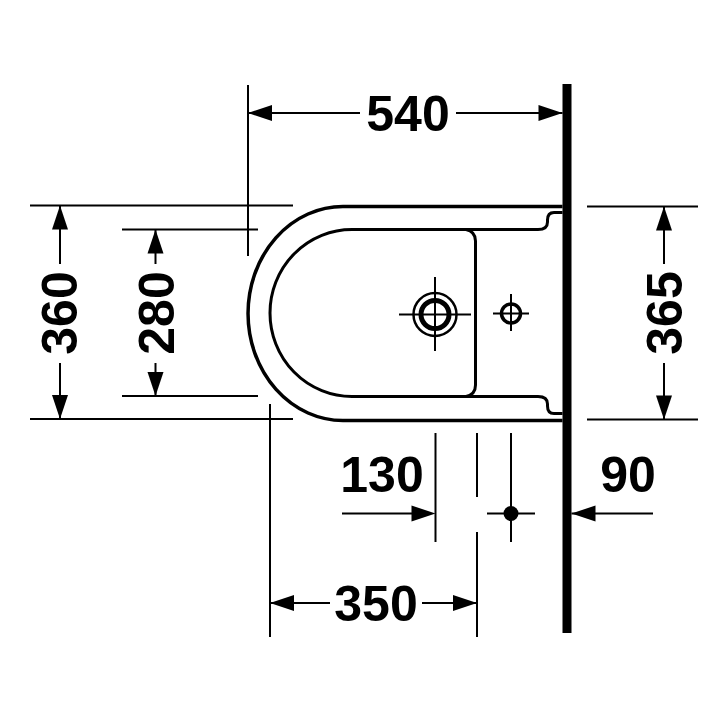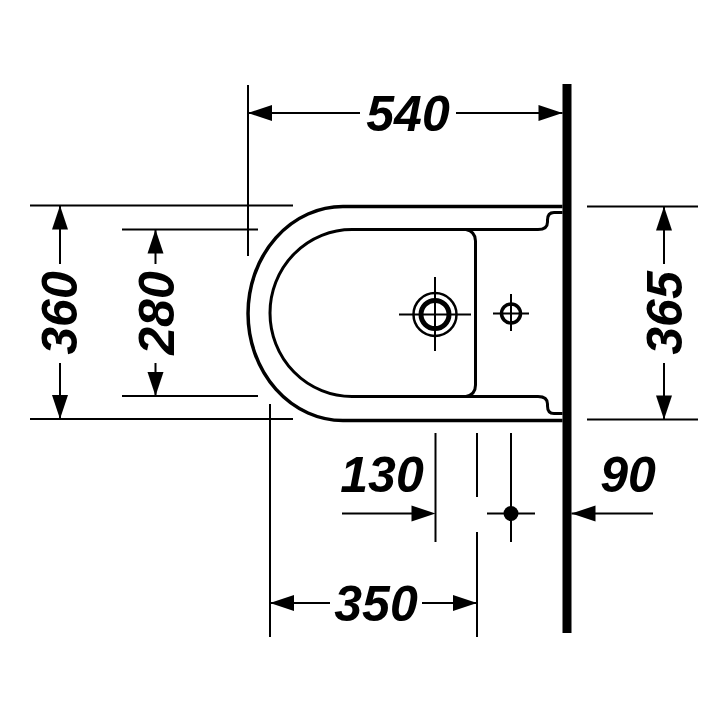--- a/index.html
+++ b/index.html
@@ -2,21 +2,20 @@
 <html><head>
 <meta charset="utf-8">
 <style>
   html,body{margin:0;padding:0;background:#ffffff;}
   .stage{
     position:relative;
     width:721px;height:721px;
     background:#ffffff;
     overflow:hidden;
     font-family:"Liberation Sans", sans-serif;
-    font-style:italic;
   }
   svg{display:block;}
   .ln{stroke:#000000;fill:none;stroke-width:2;}
   .thin{stroke:#000000;fill:none;stroke-width:2;}
   .outline{stroke:#000000;fill:none;stroke-width:3.5;stroke-linecap:butt;}
   .inner{stroke:#000000;fill:none;stroke-width:3;}
   .arrow{fill:#000000;stroke:none;}
   .dimtext{
     font-family:"Liberation Sans", sans-serif;
     font-weight:bold;

